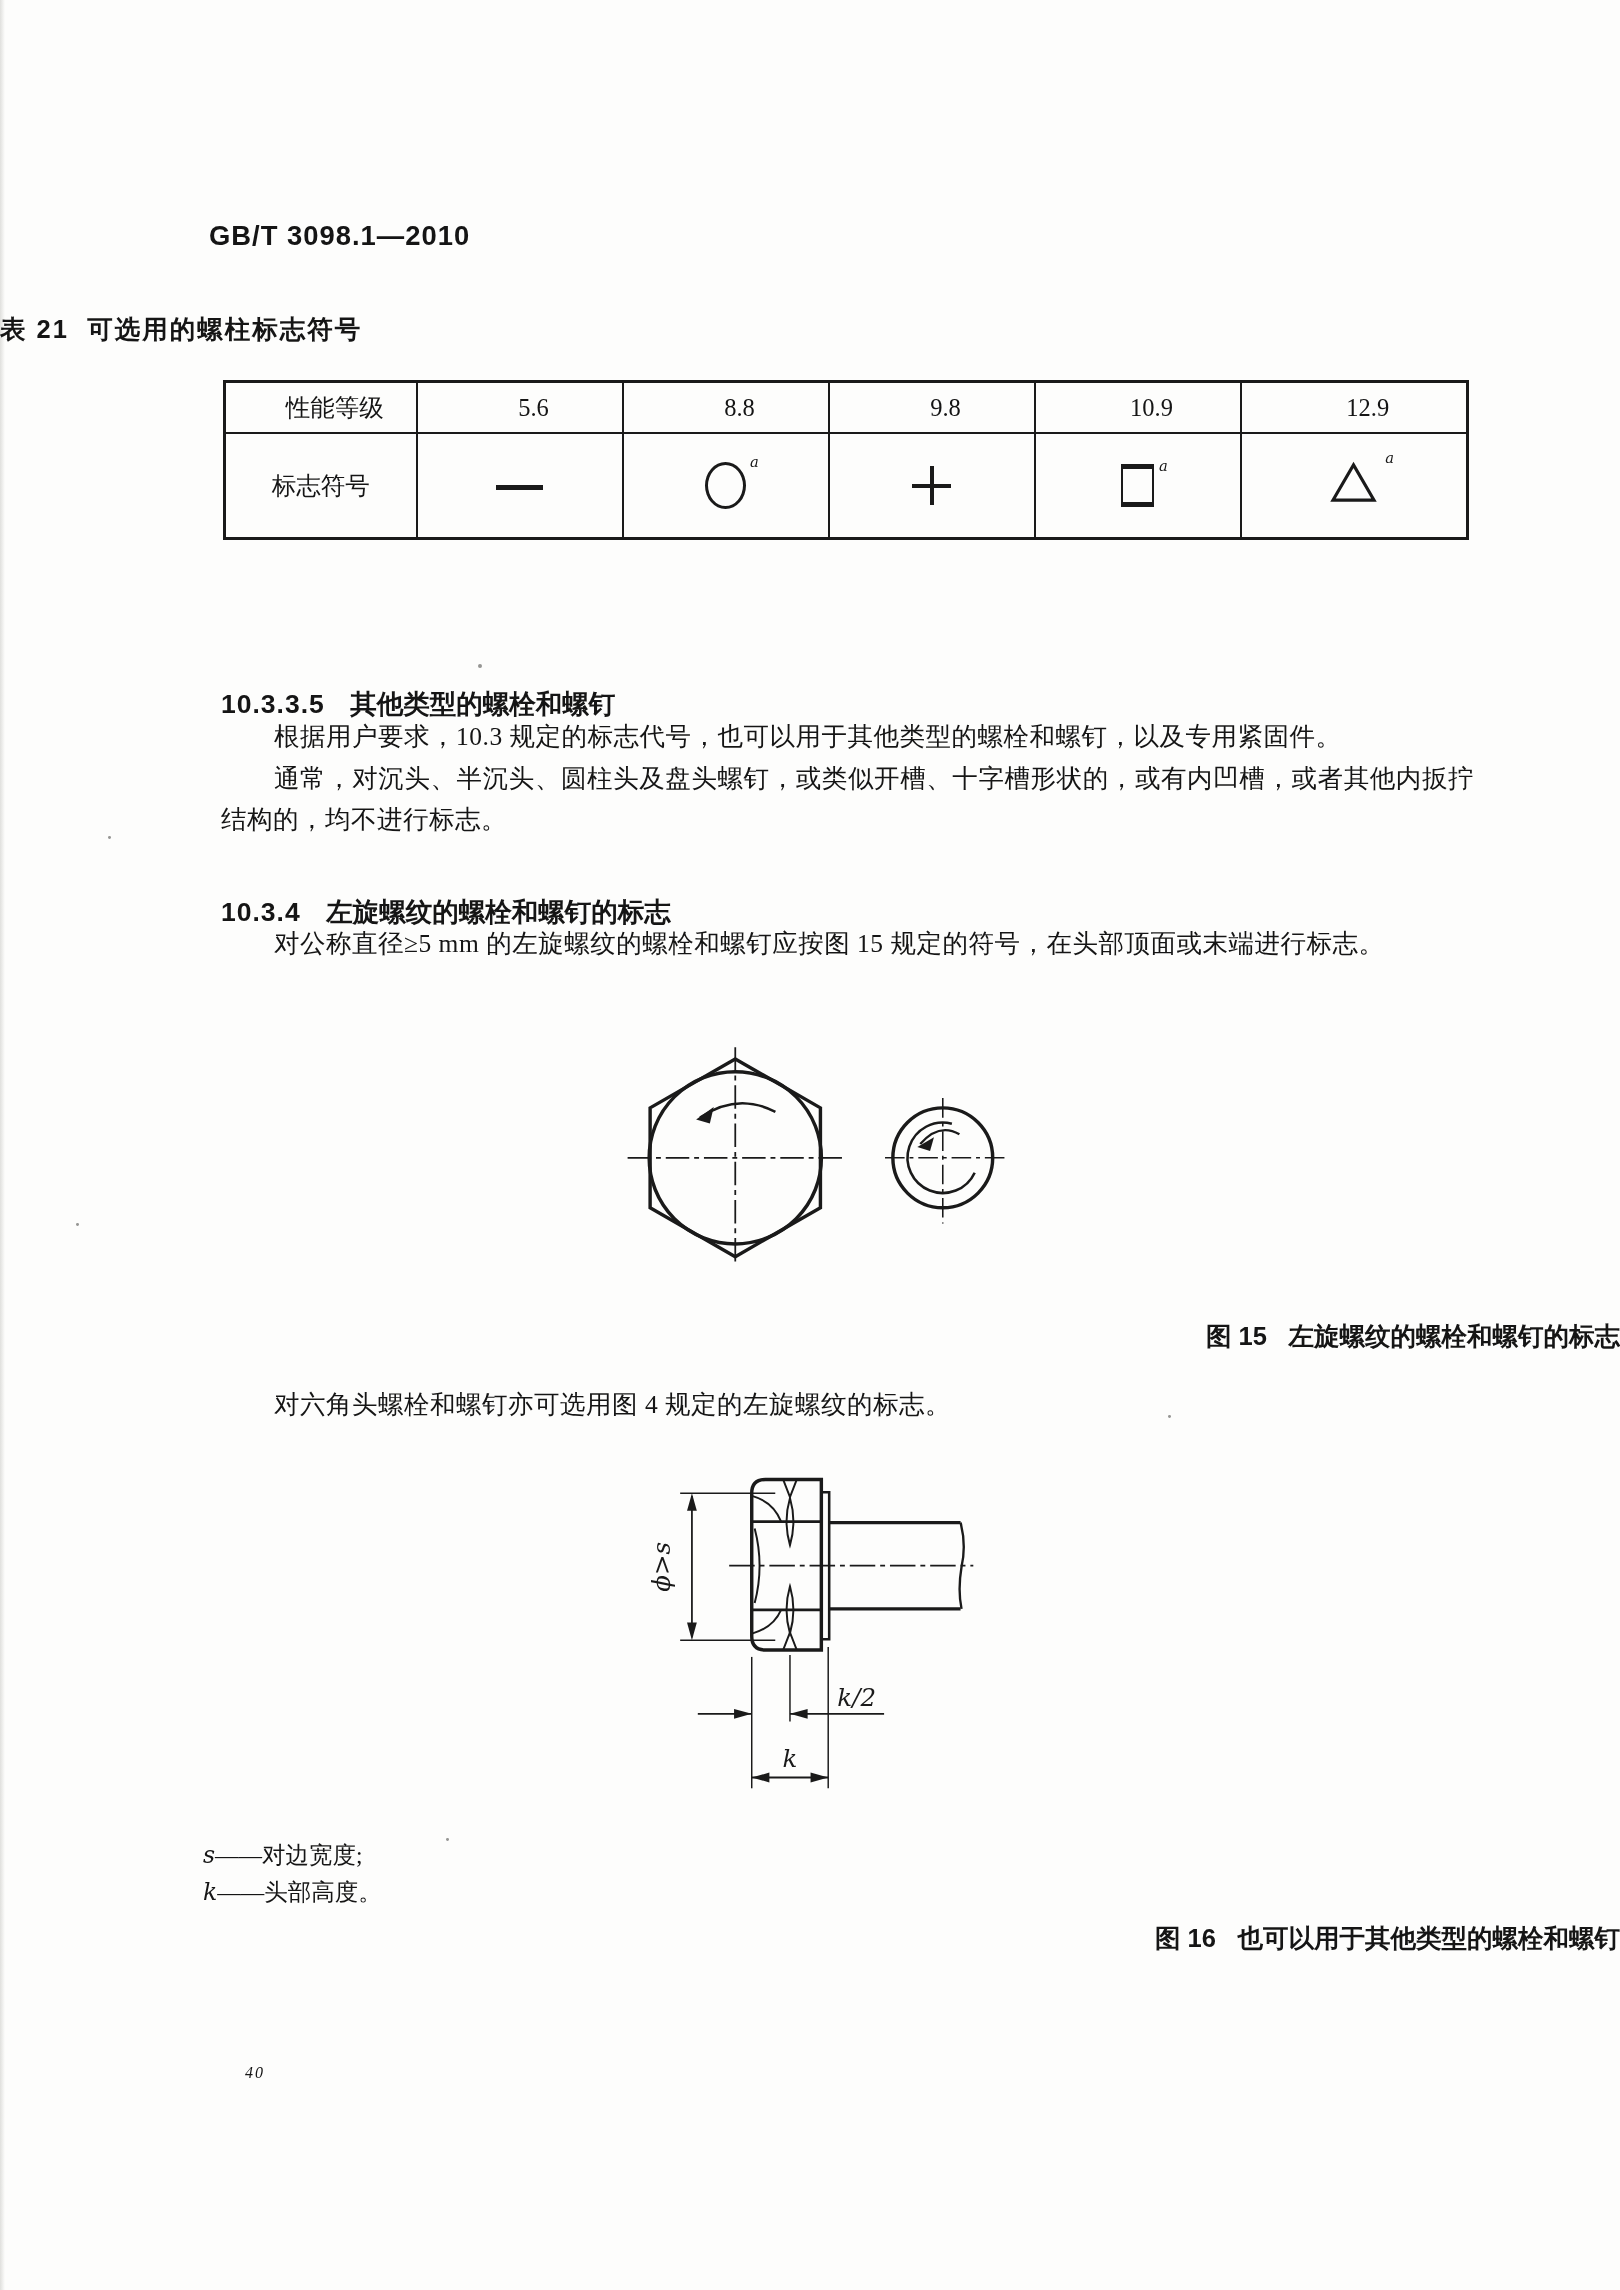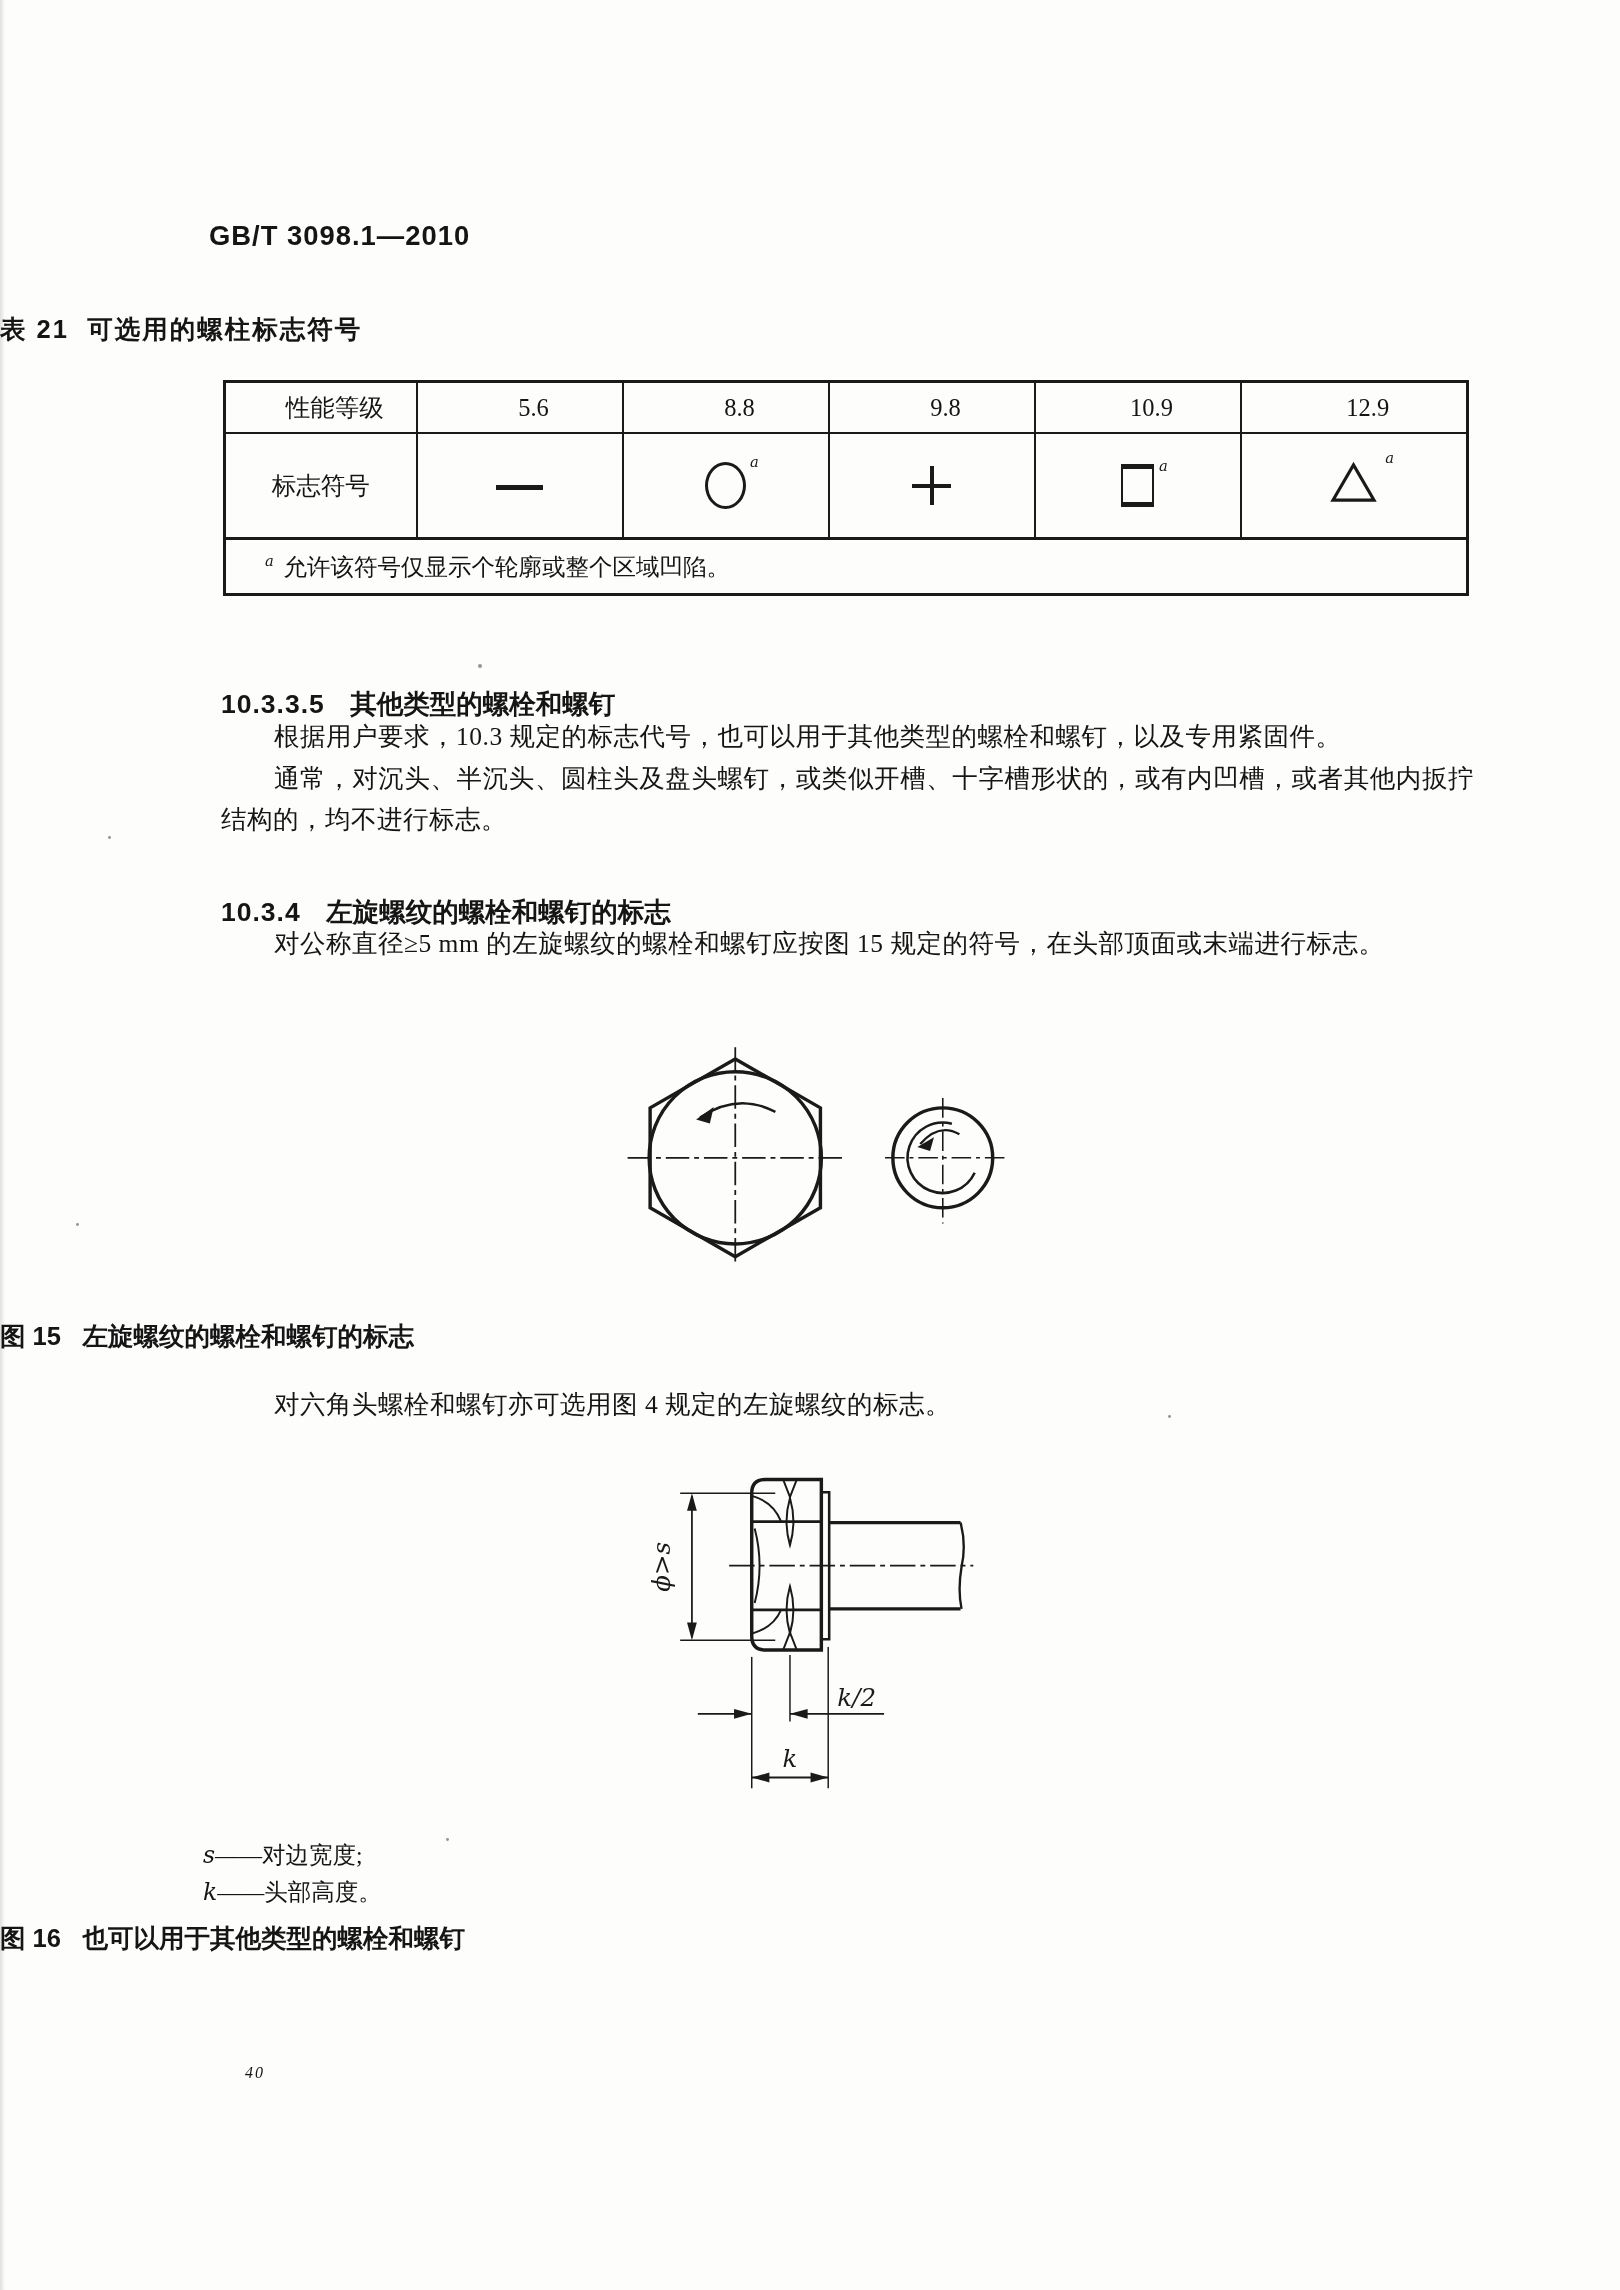--- a/index.html
+++ b/index.html
@@ -32,21 +32,21 @@
   .sym-dash{width:47px;height:4.9px;background:#1a1a1a;}
   .sym-circle{width:35px;height:41px;border:3.4px solid #1a1a1a;border-radius:50%;}
   .sym-plus{width:39px;height:39px;}
   .sym-plus:before{content:"";position:absolute;left:0;top:17.6px;width:39px;height:4.9px;background:#1a1a1a;}
   .sym-plus:after{content:"";position:absolute;left:17.6px;top:0;width:4.9px;height:39px;background:#1a1a1a;}
   .sym-square{width:29px;height:33px;border-left:2.9px solid #1a1a1a;border-right:2.9px solid #1a1a1a;border-top:5.9px solid #1a1a1a;border-bottom:5.9px solid #1a1a1a;}
 
   .heading{font-family:"Liberation Sans",sans-serif;font-weight:bold;font-size:26.5px;left:221px;margin-top:31px;}
   .heading .hnum{margin-right:25.5px;letter-spacing:1px;}
   .para{left:221px;width:1253px;font-size:25.5px;line-height:41px;text-align:justify;text-indent:53px;letter-spacing:0.5px;}
-  .caption{left:0;width:100%;text-align:left;font-family:"Liberation Sans",sans-serif;font-weight:bold;font-size:25.5px;}
+  .caption{left:0;width:100%;text-align:right;font-family:"Liberation Sans",sans-serif;font-weight:bold;font-size:25.5px;}
   .caption .cnum{margin-right:21.6px;}
 
   .legend{left:203px;top:1837px;font-size:23.5px;line-height:37px;}
   .legend i{font-family:"DejaVu Serif",serif;font-style:italic;font-size:23.5px;}
 
   .pagenum{left:245px;top:2064px;font-size:16px;letter-spacing:2px;font-style:italic;}
 
   svg .ln{stroke:#1a1a1a;fill:none;}
   svg text.dim{font-family:"DejaVu Serif",serif;font-style:italic;font-size:25px;fill:#1a1a1a;}
 </style>
@@ -97,27 +97,20 @@
       </td>
       <td>
         <span class="sym">
           <svg width="49" height="43" viewBox="0 0 50 44">
                 <polygon class="ln" points="25,4 46,40 4,40" stroke-width="3.2"></polygon>
               </svg>
           <span class="supa">a</span>
         </span>
       </td>
     </tr>
-    <tr class="r-foot">
-      <td colspan="6">
-        <div class="foot-inner">
-          <sup>a</sup><span>允许该符号仅显示个轮廓或整个区域凹陷。</span>
-        </div>
-      </td>
-    </tr>
   </tbody>
     </table>
 
   <div class="abs heading" style="top:655px;">
     <span class="hnum">10.3.3.5</span><span>其他类型的螺栓和螺钉</span>
   </div>
   <div class="abs para" style="top:716px;">根据用户要求，10.3 规定的标志代号，也可以用于其他类型的螺栓和螺钉，以及专用紧固件。</div>
   <div class="abs para" style="top:758px;">通常，对沉头、半沉头、圆柱头及盘头螺钉，或类似开槽、十字槽形状的，或有内凹槽，或者其他内扳拧结构的，均不进行标志。</div>
 
   <div class="abs heading" style="top:863px;">

